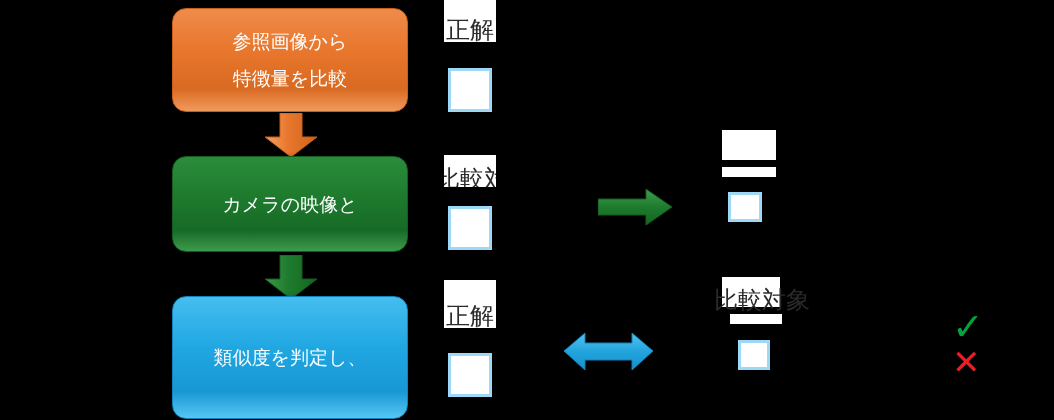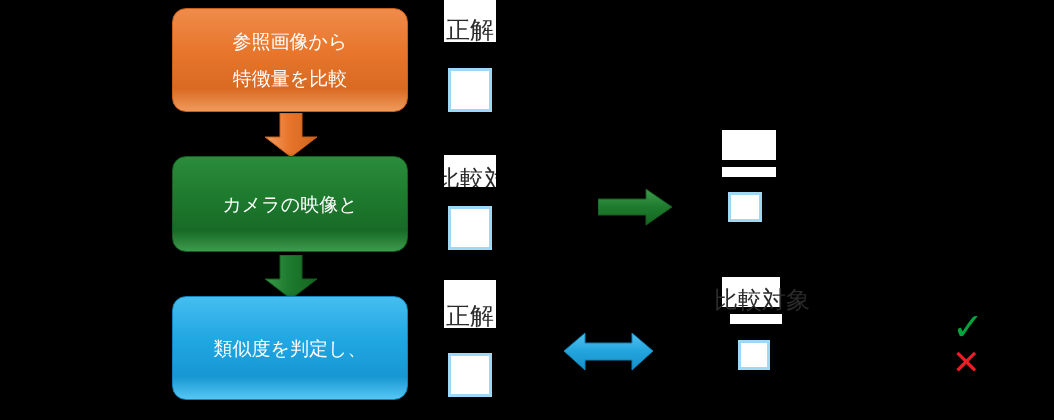--- a/index.html
+++ b/index.html
@@ -102,21 +102,21 @@
     <defs>
       <linearGradient id="gGr" x1="0" y1="0" x2="1" y2="0">
         <stop offset="0%" stop-color="#3b9a49"></stop>
         <stop offset="45%" stop-color="#1e7b2e"></stop>
         <stop offset="100%" stop-color="#14661f"></stop>
       </linearGradient>
     </defs>
     <polygon points="17,0 39,0 39,24 54,24 28,44 2,24 17,24" fill="url(#gGr)" stroke="#145c1f" stroke-width="1"></polygon>
   </svg>
 
-  <div class="flowbox fb-blue" style="left:172px;top:296px;width:236px;height:104px;gap:32px;">
+  <div class="flowbox fb-blue" style="left:172px;top:296px;width:236px;height:123px;gap:32px;">
     <span class="ln">類似度を判定し、</span>
   </div>
 
   <div class="plate" style="left:444px;top:-6px;width:52px;height:48px;">
     <span style="left:2px;top:24px;">正解</span>
   </div>
   <div class="sq" style="left:448px;top:68px;width:44px;height:44px;"></div>
 
   <div class="plate" style="left:444px;top:155px;width:52px;height:32px;">
     <span style="left:-8px;top:12px;">比較対象</span>

